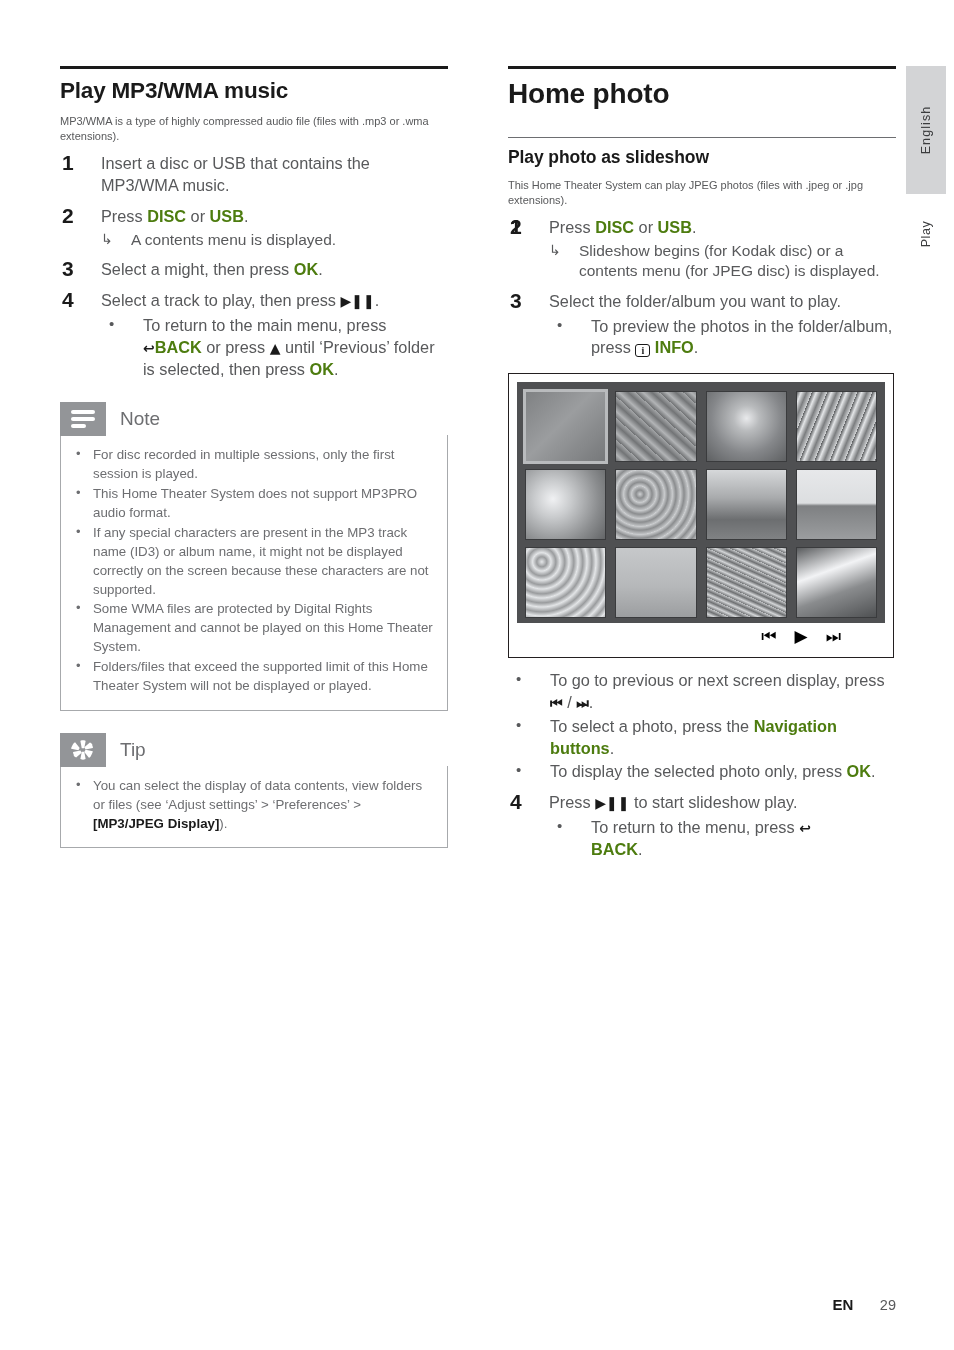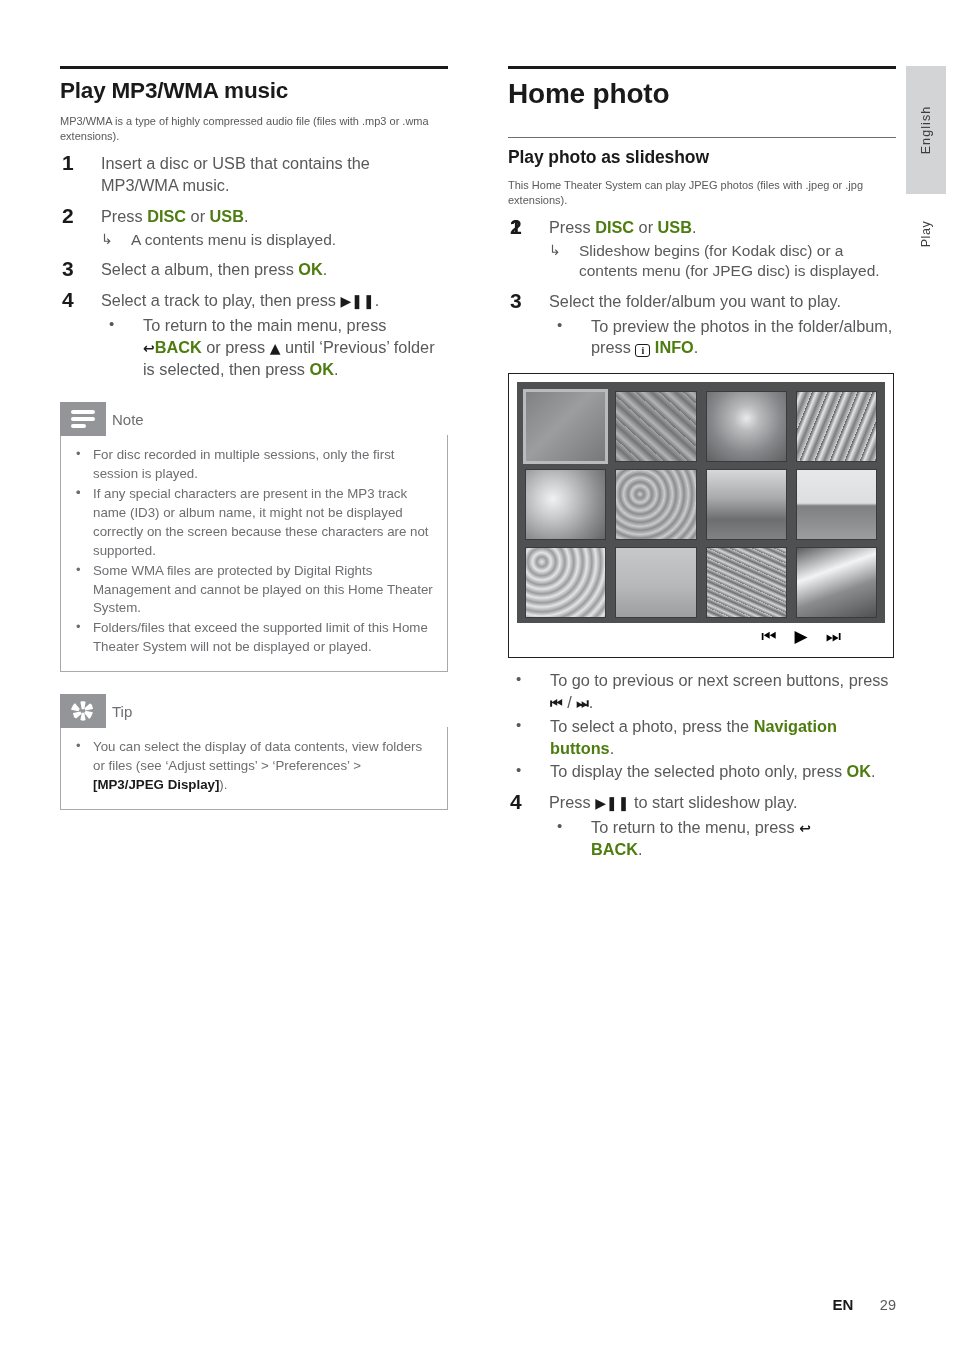--- a/index.html
+++ b/index.html
@@ -120,21 +120,21 @@
   .callout-tab {
     width: 46px; height: 34px;
     background: #939598;
     display: flex; align-items: center; justify-content: center;
   }
   .callout-head {
     display: flex; align-items: center;
     height: 34px;
   }
   .callout-label {
-    font-size: 15px; color: #6d6e71; padding-left: 6px;
+    font-size: 19px; color: #6d6e71; padding-left: 14px;
   }
   .callout-body {
     border: 1px solid #a7a9ac;
     border-top: none;
     margin-top: -1px;
     padding: 11px 14px 13px 10px;
   }
   ul.callout-list { list-style: none; margin: 0; padding: 0; }
   ul.callout-list > li {
     position: relative; padding-left: 22px;
@@ -254,21 +254,21 @@
         <ul class="result">
           <li>
             <span class="arr">↳</span>
             <span>A contents menu is displayed.</span>
           </li>
         </ul>
       </li>
 
       <li>
         <span class="num">3</span>
-        <span class="txt"><span>Select a album, then press </span><b>OK</b><span>.</span></span>
+        <span class="txt"><span>Select a might, then press </span><b>OK</b><span>.</span></span>
       </li>
 
       <li>
         <span class="num">4</span>
         <span class="txt"><span>Select a track to play, then press </span><span class="glyph-b">▶❚❚</span><span>.</span></span>
         <ul class="subs">
           <li>
             <span class="dot">•</span>
             <span>To return to the main menu, press </span><span class="glyph-b">↩</span><b>BACK</b><span> or press </span><span class="glyph">▲</span><span> until ‘Previous’ folder is selected, then press </span><b>OK</b><span>.</span>
           </li>
@@ -284,21 +284,21 @@
               <i></i>
               <i></i>
               <i></i>
             </span>
         </div>
         <div class="callout-label">Note</div>
       </div>
       <div class="callout-body">
         <ul class="callout-list">
           <li><span class="dot">•</span><span>For disc recorded in multiple sessions, only the first session is played.</span></li>
-          <li><span class="dot">•</span></li>
+          <li><span class="dot">•</span><span>This Home Theater System does not support MP3PRO audio format.</span></li>
           <li><span class="dot">•</span><span>If any special characters are present in the MP3 track name (ID3) or album name, it might not be displayed correctly on the screen because these characters are not supported.</span></li>
           <li><span class="dot">•</span><span>Some WMA files are protected by Digital Rights Management and cannot be played on this Home Theater System.</span></li>
           <li><span class="dot">•</span><span>Folders/files that exceed the supported limit of this Home Theater System will not be displayed or played.</span></li>
         </ul>
       </div>
     </div>
 
     <div class="callout">
       <div class="callout-head">
         <div class="callout-tab">
@@ -409,21 +409,21 @@
       <div class="figure-nav">
         <span>⏮</span>
         <span>▶</span>
         <span>⏭</span>
       </div>
     </div>
 
     <ul class="subs" style="margin-top:12px;">
       <li>
         <span class="dot">•</span>
-        <span>To go to previous or next screen buttons, press </span><span class="glyph-b">⏮</span><span> / </span><span class="glyph-b">⏭</span><span>.</span>
+        <span>To go to previous or next screen display, press </span><span class="glyph-b">⏮</span><span> / </span><span class="glyph-b">⏭</span><span>.</span>
       </li>
       <li>
         <span class="dot">•</span>
         <span>To select a photo, press the </span><b>Navigation buttons</b><span>.</span>
       </li>
       <li>
         <span class="dot">•</span>
         <span>To display the selected photo only, press </span><b>OK</b><span>.</span>
       </li>
     </ul>

